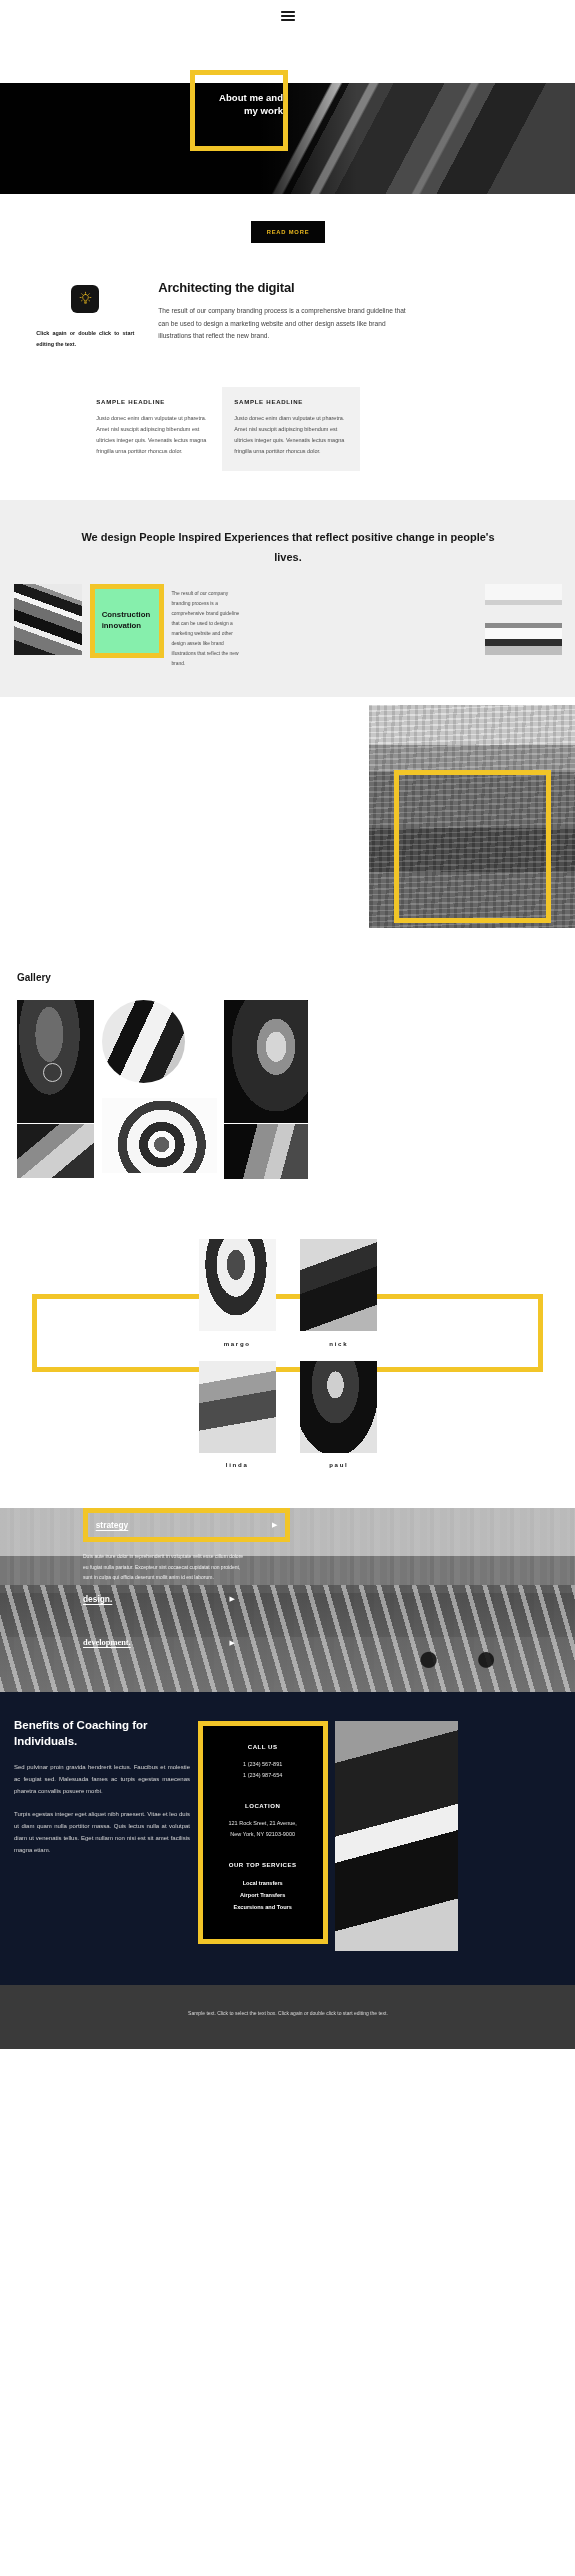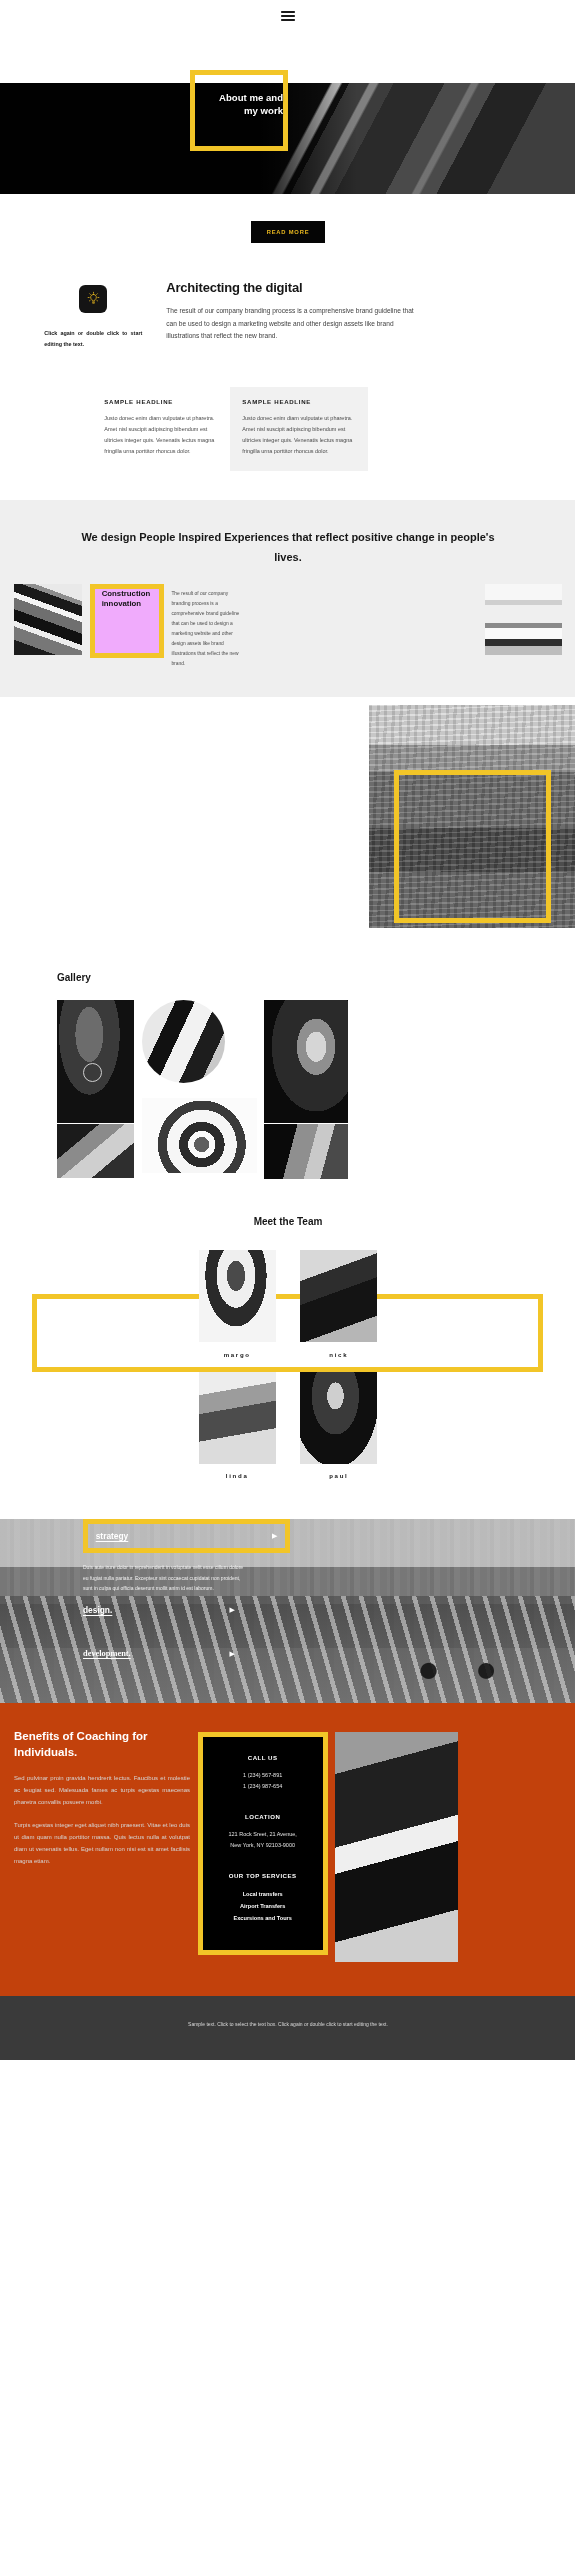--- a/index.html
+++ b/index.html
@@ -50,21 +50,21 @@
     text-shadow: 0 0.8px 2.3px rgba(0,0,0,.6);
   }
   .readmore-wrap { display:flex; justify-content:center; margin-top:-18.4px; }
   .btn-dark {
     background:#050505; color:#E9B81F; border:none;
     font-size:5.8px; font-weight:bold; letter-spacing:0.8px;
     padding:8.4px 0; width:74px; text-align:center; cursor:pointer;
   }
 
   
-  .sec-arch { padding: 37px 0 0 0; margin-left: 8px; }
+  .sec-arch { padding: 37px 0 0 0; }
   .arch-row { display:flex; padding: 0 12.3px; }
   .arch-left { width: 146px; padding-top: 4.6px; display:flex; flex-direction:column; align-items:center; }
   .icon-tile {
     width:28px; height:28px; background:#141414; border-radius:6.1px;
     display:flex; align-items:center; justify-content:center;
   }
   .arch-caption {
     margin-top:15.3px; width:98px; font-size:5.4px; font-weight:bold; line-height:1.95;
     text-align:justify; color:#141414;
   }
@@ -85,22 +85,22 @@
     color:#171717; max-width:430px; margin:0 auto;
   }
   .grey-row { display:flex; align-items:flex-start; margin-top:17px; padding:0 14px; gap:7.7px; }
   .ph { background:#cfcfcf; }
   .ph-arch1 {
     width:68px; height:71px;
     background:
       linear-gradient(200deg, #e9e9e9 0 18%, #8d8d8d 18% 23%, #1a1a1a 23% 34%, #f4f4f4 34% 40%, #6f6f6f 40% 52%, #111 52% 64%, #ededed 64% 70%, #777 70% 84%, #1c1c1c 84% 100%);
   }
   .yellow-card {
-    width:74px; height:74px; border:5.4px solid #F2C528; background:#f0abfc;
-    display:flex; align-items:flex-start; padding:0 7px;
+    width:74px; height:74px; border:5.4px solid #F2C528; background:#86efac;
+    display:flex; align-items:center; padding:0 7px;
   }
   .yellow-card h3 { font-size:7.8px; font-weight:bold; line-height:1.35; color:#131313; }
   .grey-text { width:71px; font-size:4.9px; line-height:2.05; color:#4d4d4d; padding-top:4.6px; }
   .ph-arch2 {
     width:77px; height:71px; margin-left:auto;
     background:
       linear-gradient(180deg, #f7f7f7 0 22%, #cfcfcf 22% 30%, #efefef 30% 55%, #8a8a8a 55% 62%, #fafafa 62% 78%, #2e2e2e 78% 88%, #bdbdbd 88% 100%);
   }
 
   
@@ -121,21 +121,21 @@
     position:absolute; right:24.6px; top:73px; width:157px; height:153px;
     border:5.4px solid #F2C528; z-index:4;
   }
   .solve-left { position:absolute; left:0; top:61px; width:276px; text-align:center; }
   .solve-h2 { font-size:11px; font-weight:bold; line-height:1.45; color:#141414; }
   .solve-h2 .accent { color:#F0C427; }
   .solve-p { margin-top:15.3px; font-size:6.4px; line-height:1.9; color:#4a4a4a; padding:0 40px; }
   .solve-btn-wrap { margin-top:17px; display:flex; justify-content:center; }
 
   
-  .sec-gallery { padding: 37px 0 0 0; margin-left: 40px; }
+  .sec-gallery { padding: 37px 0 0 0; }
   .gallery-h2 { font-size:10px; font-weight:bold; padding-left:17px; color:#161616; }
   .gal-row { display:flex; margin-top:17px; padding:0 17px; gap:7.7px; align-items:flex-start; position:relative; }
   .gal-col { display:flex; flex-direction:column; }
   .gal-a {
     width:77px; height:123px;
     background: radial-gradient(ellipse at 42% 28%, #6c6c6c 0 22%, #3a3a3a 22% 48%, #111 48% 100%);
     position:relative;
   }
   .gal-a::after{
     content:""; position:absolute; left:26px; top:63px; width:17px; height:17px;
@@ -215,21 +215,21 @@
     color:#fff; font-size:8.4px; font-weight:bold; text-decoration:underline;
     text-underline-offset:1.5px;
   }
   .acc-arrow { color:#fff; font-size:7px; }
   .acc-body { margin-top:9.2px; color:#f2f2f2; font-size:5px; line-height:2.05; width:167px; }
   .acc-2 { top:86px; }
   .acc-3 { top:130px;font-family:Liberation Serif, serif; }
   .acc-plain { display:flex; align-items:center; justify-content:space-between; width:152px; }
 
   
-  .sec-dark { background:#c2410c; padding: 24.6px 0 34px 0; position:relative; }
+  .sec-dark { background:#0f172a; padding: 24.6px 0 34px 0; position:relative; }
   .dark-row { display:flex; padding: 0 14px; gap: 7.7px; align-items:flex-start; }
   .dark-left { width:176px; }
   .dark-h2 { color:#fff; font-size:11.5px; font-weight:bold; line-height:1.4; }
   .dark-p { margin-top:12.3px; color:#d6d6d6; font-size:6px; line-height:2.0; text-align:justify; }
   .dark-p + .dark-p { margin-top:10.7px; }
   .contact-frame {
     width:130px; border:5.4px solid #F2C528; background:#000;
     padding: 17px 7.7px 26px 7.7px; text-align:center; margin-top:4.6px;
   }
   .c-h { color:#fff; font-size:6.1px; font-weight:bold; letter-spacing:0.5px; }
@@ -329,21 +329,20 @@
         <div class="gal-stair"></div>
       </div>
       <div class="gal-col">
         <div class="gal-port"></div>
         <div class="gal-wood"></div>
       </div>
     </div>
   </div>
 
   <div class="sec-team">
-    <h2 class="team-h2">Meet the Team</h2>
     <div class="team-frame"></div>
     <div class="team-grid">
       <div class="member">
         <div class="photo m1"></div>
         <div class="name">margo</div>
       </div>
       <div class="member">
         <div class="photo m2"></div>
         <div class="name">nick</div>
       </div>

